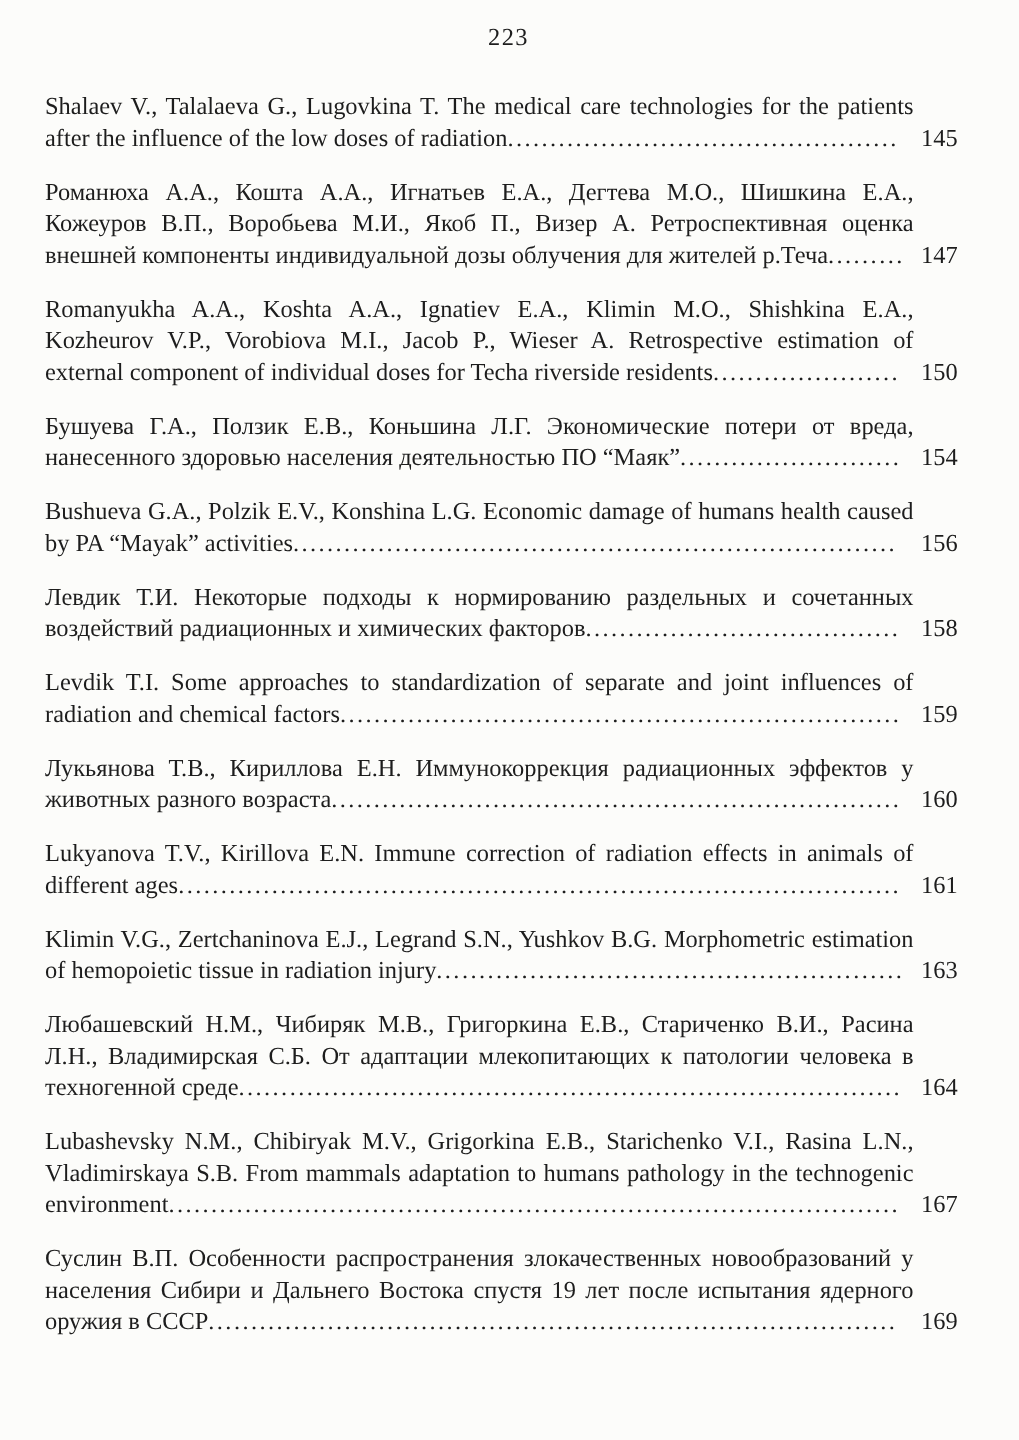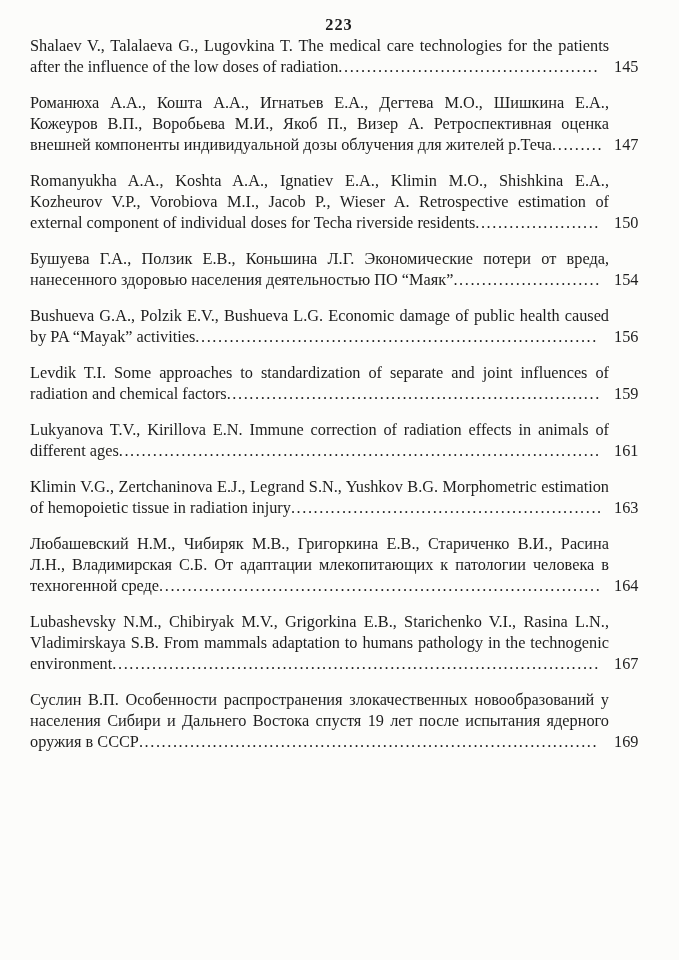--- a/index.html
+++ b/index.html
@@ -16,21 +16,21 @@
     padding: 14px 31px 0 30px;
     background: #fcfcfa;
     color: #1d1d1d;
     font-family: "Liberation Serif", "DejaVu Serif", serif;
     font-size: 16.3px;
     line-height: 21px;
   }
   .page-head {
     text-align: center;
     letter-spacing: 1px;
-    font-weight: bold;
+    margin-bottom: 25px;
   }
   .toc .entry {
     display: flex;
     column-gap: 5px;
     margin-bottom: 15px;
   }
   .toc .entry .body {
     flex: 1 1 auto;
     text-align: justify;
     min-width: 0;
@@ -68,30 +68,38 @@
     <div class="body"><span class="txt">Romanyukha A.A., Koshta A.A., Ignatiev E.A., Klimin M.O., Shishkina E.A., Kozheurov V.P., Vorobiova M.I., Jacob P., Wieser A. Retrospective estimation of external component of individual doses for Techa riverside residents</span><span class="dots">......................</span></div>
     <div class="pg">150</div>
   </div>
 
   <div class="entry">
     <div class="body"><span class="txt">Бушуева Г.А., Ползик Е.В., Коньшина Л.Г. Экономические потери от вреда, нанесенного здоровью населения деятельностью ПО “Маяк”</span><span class="dots">..........................</span></div>
     <div class="pg">154</div>
   </div>
 
   <div class="entry">
-    <div class="body"><span class="txt">Bushueva G.A., Polzik E.V., Bushueva L.G. Economic damage of public health caused by PA “Mayak” activities</span><span class="dots">.......................................................................</span></div>
+    <div class="body"><span class="txt">Bushueva G.A., Polzik E.V., Konshina L.G. Economic damage of humans health caused by PA “Mayak” activities</span><span class="dots">.......................................................................</span></div>
     <div class="pg">156</div>
   </div>
 
+  <div class="entry">
+    <div class="body"><span class="txt">Левдик Т.И. Некоторые подходы к нормированию раздельных и сочетанных воздействий радиационных и химических факторов</span><span class="dots">.....................................</span></div>
+    <div class="pg">158</div>
+  </div>
 
   <div class="entry">
     <div class="body"><span class="txt">Levdik T.I. Some approaches to standardization of separate and joint influences of radiation and chemical factors</span><span class="dots">..................................................................</span></div>
     <div class="pg">159</div>
   </div>
 
+  <div class="entry">
+    <div class="body"><span class="txt">Лукьянова Т.В., Кириллова Е.Н. Иммунокоррекция радиационных эффектов у животных разного возраста</span><span class="dots">...................................................................</span></div>
+    <div class="pg">160</div>
+  </div>
 
   <div class="entry">
     <div class="body"><span class="txt">Lukyanova T.V., Kirillova E.N. Immune correction of radiation effects in animals of different ages</span><span class="dots">.....................................................................................</span></div>
     <div class="pg">161</div>
   </div>
 
 
   <div class="entry">
     <div class="body"><span class="txt">Klimin V.G., Zertchaninova E.J., Legrand S.N., Yushkov B.G. Morphometric estimation of hemopoietic tissue in radiation injury</span><span class="dots">.......................................................</span></div>
     <div class="pg">163</div>

